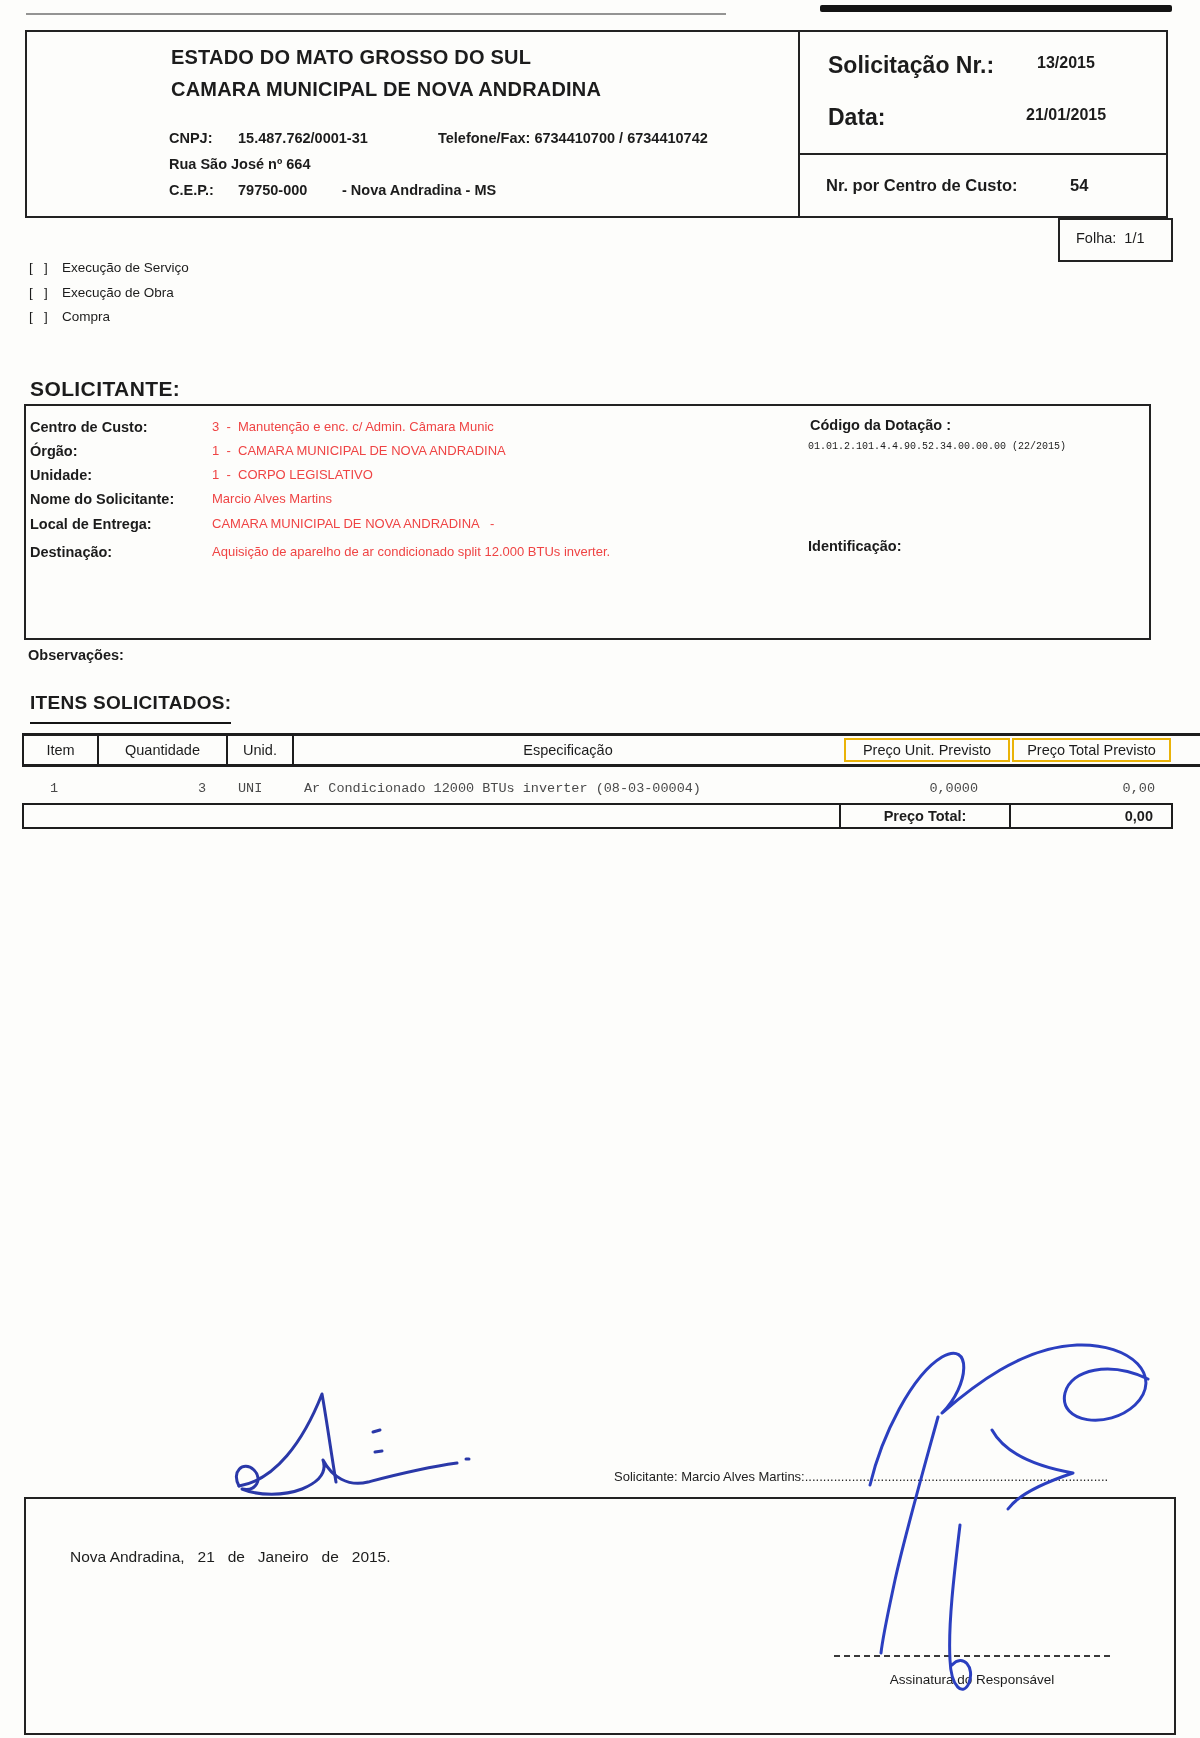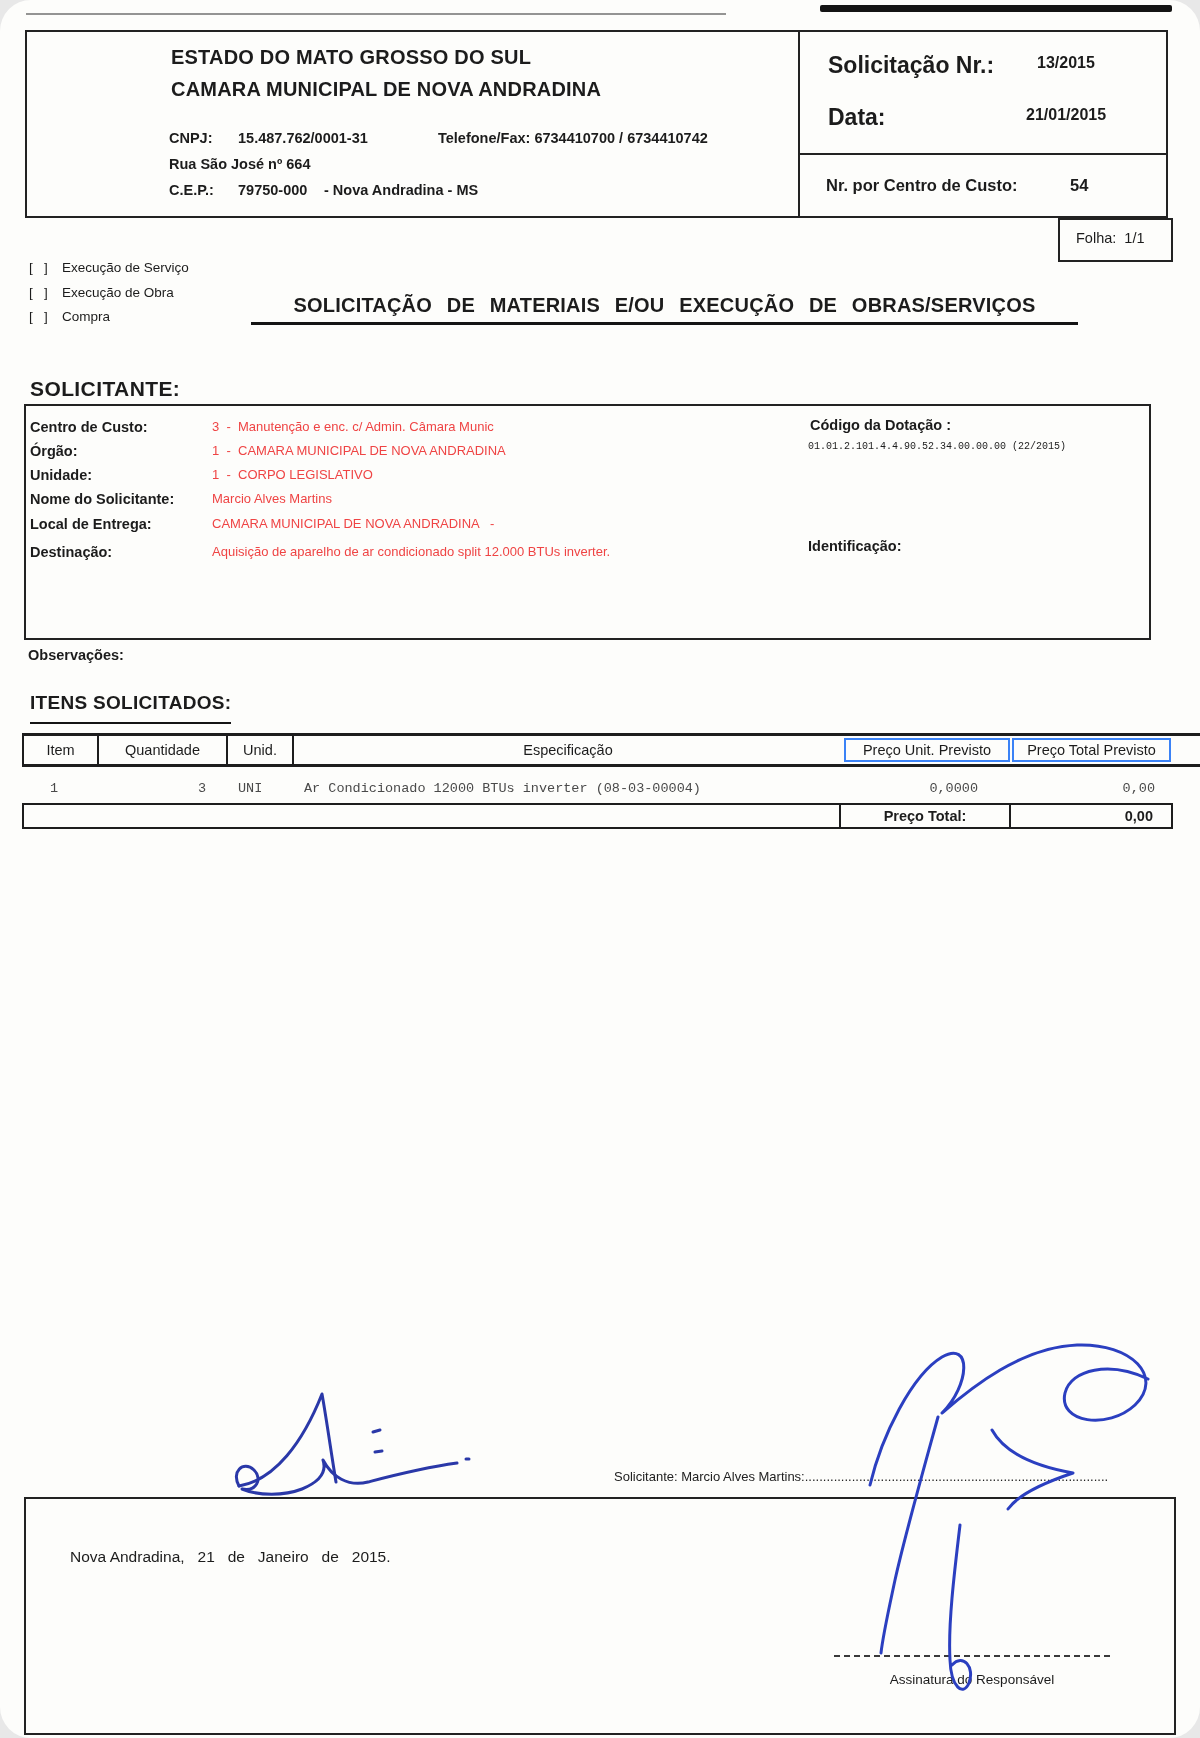--- a/index.html
+++ b/index.html
@@ -1,19 +1,19 @@
 <!DOCTYPE html>
 <html><head>
 <meta charset="utf-8">
 <style>
   html,body{margin:0;padding:0;background:#e8e8e8;}
   .page{
     position:relative; width:1200px; height:1738px; margin:0 auto;
     background:#fdfdfb; overflow:hidden;
-    font-family:"Liberation Sans", sans-serif; color:#1c1c1c;border-radius:31px;
+    font-family:"Liberation Sans", sans-serif; color:#1c1c1c;
   }
   .abs{position:absolute;}
   .pre{white-space:pre;}
   .b{font-weight:bold;}
   .box{position:absolute; border:2px solid #222;}
   .vline{position:absolute; width:2px; background:#222;}
   .hline{position:absolute; height:2px; background:#222;}
   
   .org{font-size:20px; font-weight:bold; letter-spacing:.2px;}
   .hinfo{font-size:14.5px; font-weight:bold;}
@@ -29,21 +29,21 @@
   }
   .h-solic{font-size:21px; font-weight:bold; letter-spacing:.4px;}
   .flabel{font-size:14.5px; font-weight:bold;}
   .fval{font-size:13px; color:#ef4444;}
   .small14{font-size:10px;font-family:Liberation Mono, monospace;}
   .h-itens{font-size:19px; font-weight:bold; border-bottom:2.5px solid #141414; padding-bottom:8px; letter-spacing:.3px;}
   
   .thead{position:absolute; border:2px solid #1d1d1d; border-top-width:3px; border-bottom-width:3px;padding-left:40px;}
   .hcell{position:absolute; top:0; bottom:0; display:flex; align-items:center; justify-content:center; font-size:14.5px;}
   .hdiv{position:absolute; top:0; bottom:0; width:2px; background:#1d1d1d;}
-  .hboxed{position:absolute; top:2px; bottom:2px; border:2px solid #3b82f6; display:flex; align-items:center; justify-content:center; font-size:14.5px;}
+  .hboxed{position:absolute; top:2px; bottom:2px; border:2px solid #eab308; display:flex; align-items:center; justify-content:center; font-size:14.5px;}
   .mono{font-family:"Liberation Mono","DejaVu Sans Mono",monospace; font-size:13.5px; color:#4a4a4a;}
   .trow-total{position:absolute; border:2px solid #1d1d1d;}
   
   .dotline{font-size:13px; color:#222;}
   .dateline{font-size:15.5px;}
   .dash{position:absolute; border-top:2px dashed #3a3a3a;}
   .sig path{fill:none; stroke-linecap:round; stroke-linejoin:round;}
   .artifact{position:absolute; background:#141414;}
 </style>
 </head>
@@ -60,40 +60,39 @@
 
   <div class="abs org" style="left:171px; top:46px;">ESTADO DO MATO GROSSO DO SUL</div>
   <div class="abs org" style="left:171px; top:78px;">CAMARA MUNICIPAL DE NOVA ANDRADINA</div>
 
   <div class="abs hinfo" style="left:169px; top:130px;">CNPJ:</div>
   <div class="abs hinfo" style="left:238px; top:130px;">15.487.762/0001-31</div>
   <div class="abs hinfo" style="left:438px; top:130px;">Telefone/Fax: 6734410700 / 6734410742</div>
   <div class="abs hinfo" style="left:169px; top:156px;">Rua São José nº 664</div>
   <div class="abs hinfo" style="left:169px; top:182px;">C.E.P.:</div>
   <div class="abs hinfo" style="left:238px; top:182px;">79750-000</div>
-  <div class="abs hinfo" style="left:324px; top:182px;">- Nova Andradina - MS</div>
+  <div class="abs hinfo" style="left:342px; top:182px;">- Nova Andradina - MS</div>
 
   <div class="abs rlabel" style="left:828px; top:52px;">Solicitação Nr.:</div>
   <div class="abs rvalue" style="left:1037px; top:54px;">13/2015</div>
   <div class="abs rlabel" style="left:828px; top:104px;">Data:</div>
   <div class="abs rvalue" style="left:1026px; top:106px;">21/01/2015</div>
   <div class="abs rvalue" style="left:826px; top:176px; font-size:16.5px;">Nr. por Centro de Custo:</div>
   <div class="abs rvalue" style="left:1070px; top:176px; font-size:16.5px;">54</div>
 
   <div class="box" style="left:1058px; top:218px; width:111px; height:40px;"></div>
   <div class="abs folha pre" style="left:1076px; top:230px;">Folha:  1/1</div>
 
   <div class="abs ck pre" style="left:29px; top:260px;">[   ]</div>
   <div class="abs ck" style="left:62px; top:260px;">Execução de Serviço</div>
   <div class="abs ck pre" style="left:29px; top:285px;">[   ]</div>
   <div class="abs ck" style="left:62px; top:285px;">Execução de Obra</div>
   <div class="abs ck pre" style="left:29px; top:309px;">[   ]</div>
   <div class="abs ck" style="left:62px; top:309px;">Compra</div>
 
-  <div class="abs title" style="left:251px; top:294px; width:827px;">SOLICITAÇÃO DE MATERIAIS E/OU EXECUÇÃO DE OBRAS/SERVIÇOS</div>
 
   <div class="abs h-solic" style="left:30px; top:377px;">SOLICITANTE:</div>
   <div class="box" style="left:24px; top:404px; width:1123px; height:232px;"></div>
 
   <div class="abs flabel" style="left:30px; top:419px;">Centro de Custo:</div>
   <div class="abs fval pre" style="left:212px; top:419px;">3  -  Manutenção e enc. c/ Admin. Câmara Munic</div>
   <div class="abs flabel" style="left:30px; top:443px;">Órgão:</div>
   <div class="abs fval pre" style="left:212px; top:443px;">1  -  CAMARA MUNICIPAL DE NOVA ANDRADINA</div>
   <div class="abs flabel" style="left:30px; top:467px;">Unidade:</div>
   <div class="abs fval pre" style="left:212px; top:467px;">1  -  CORPO LEGISLATIVO</div>

